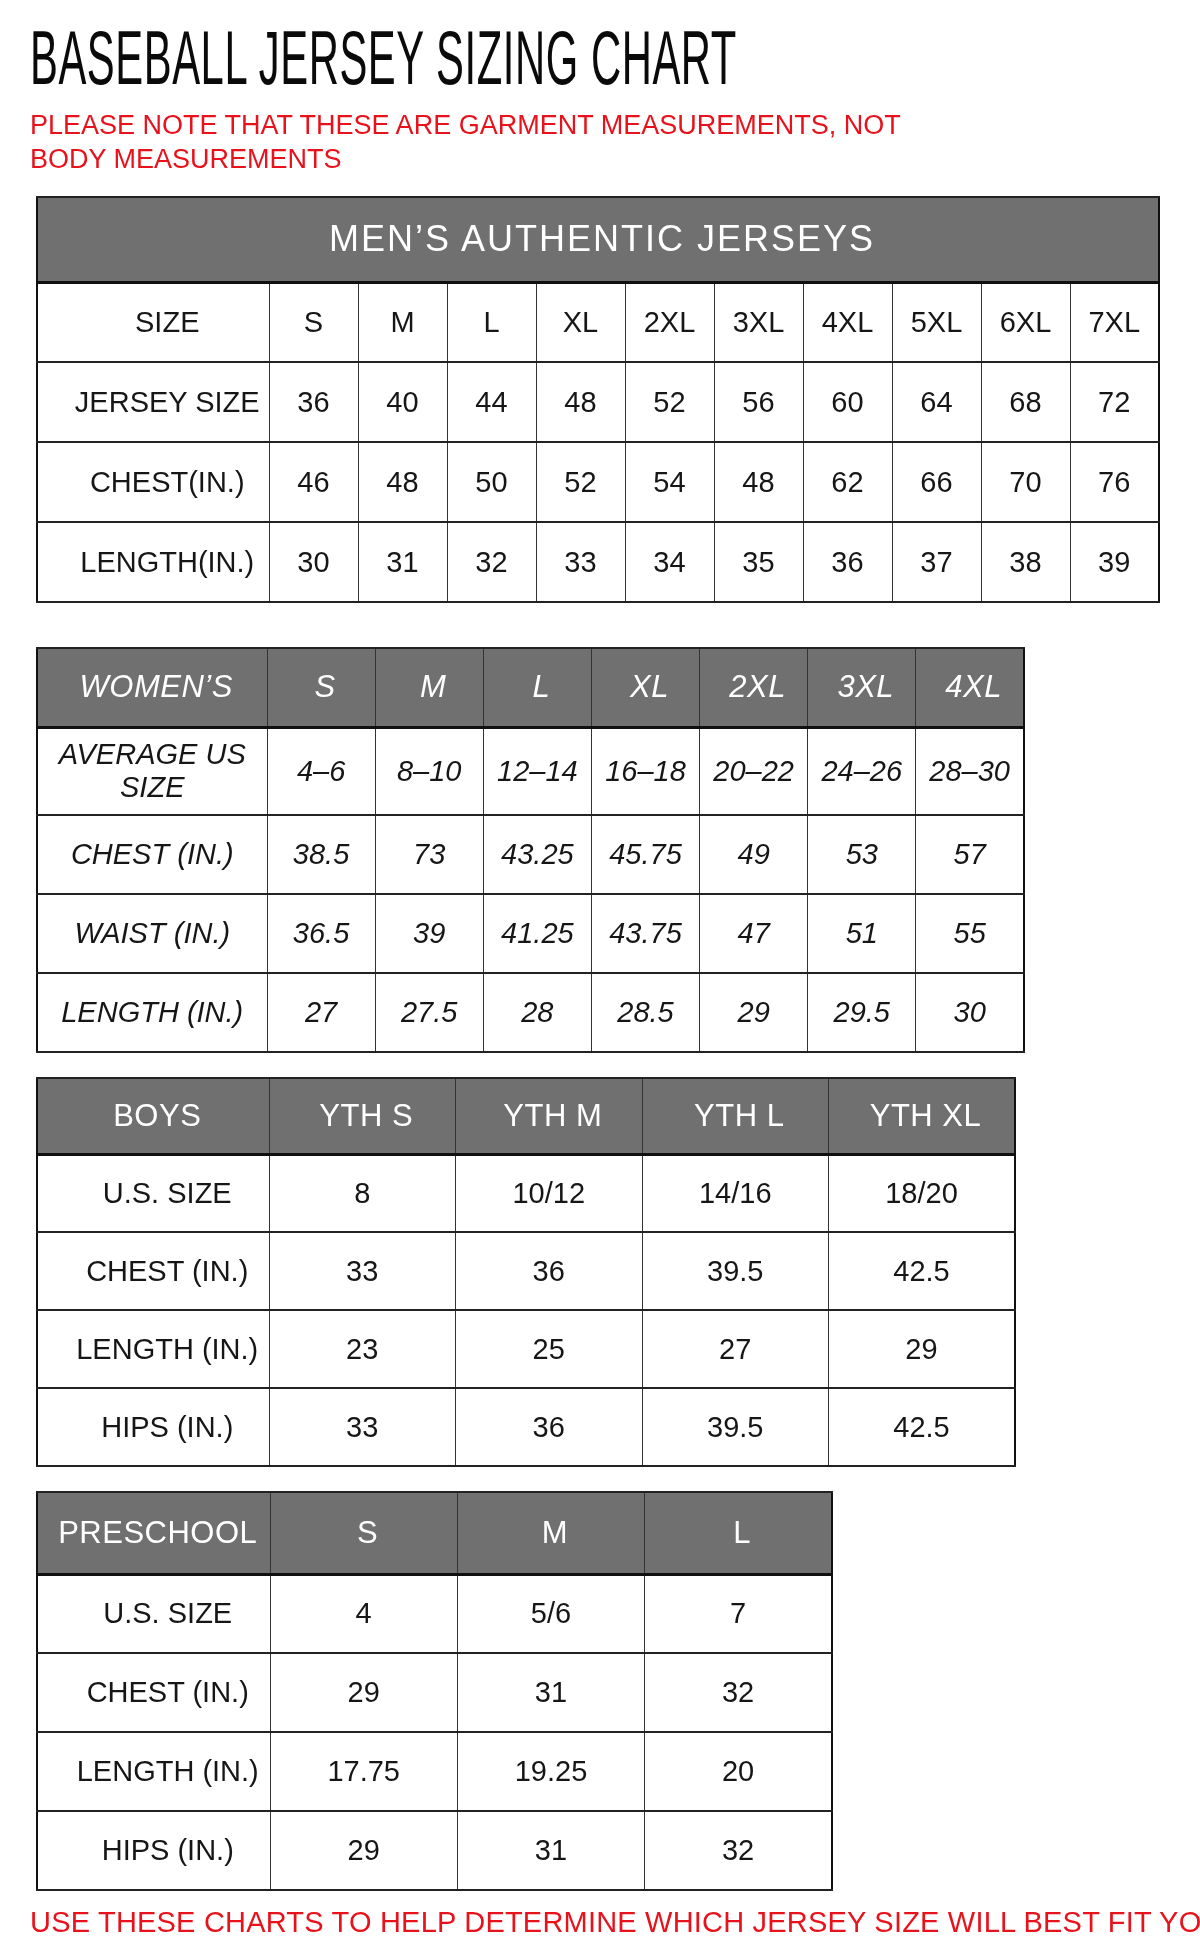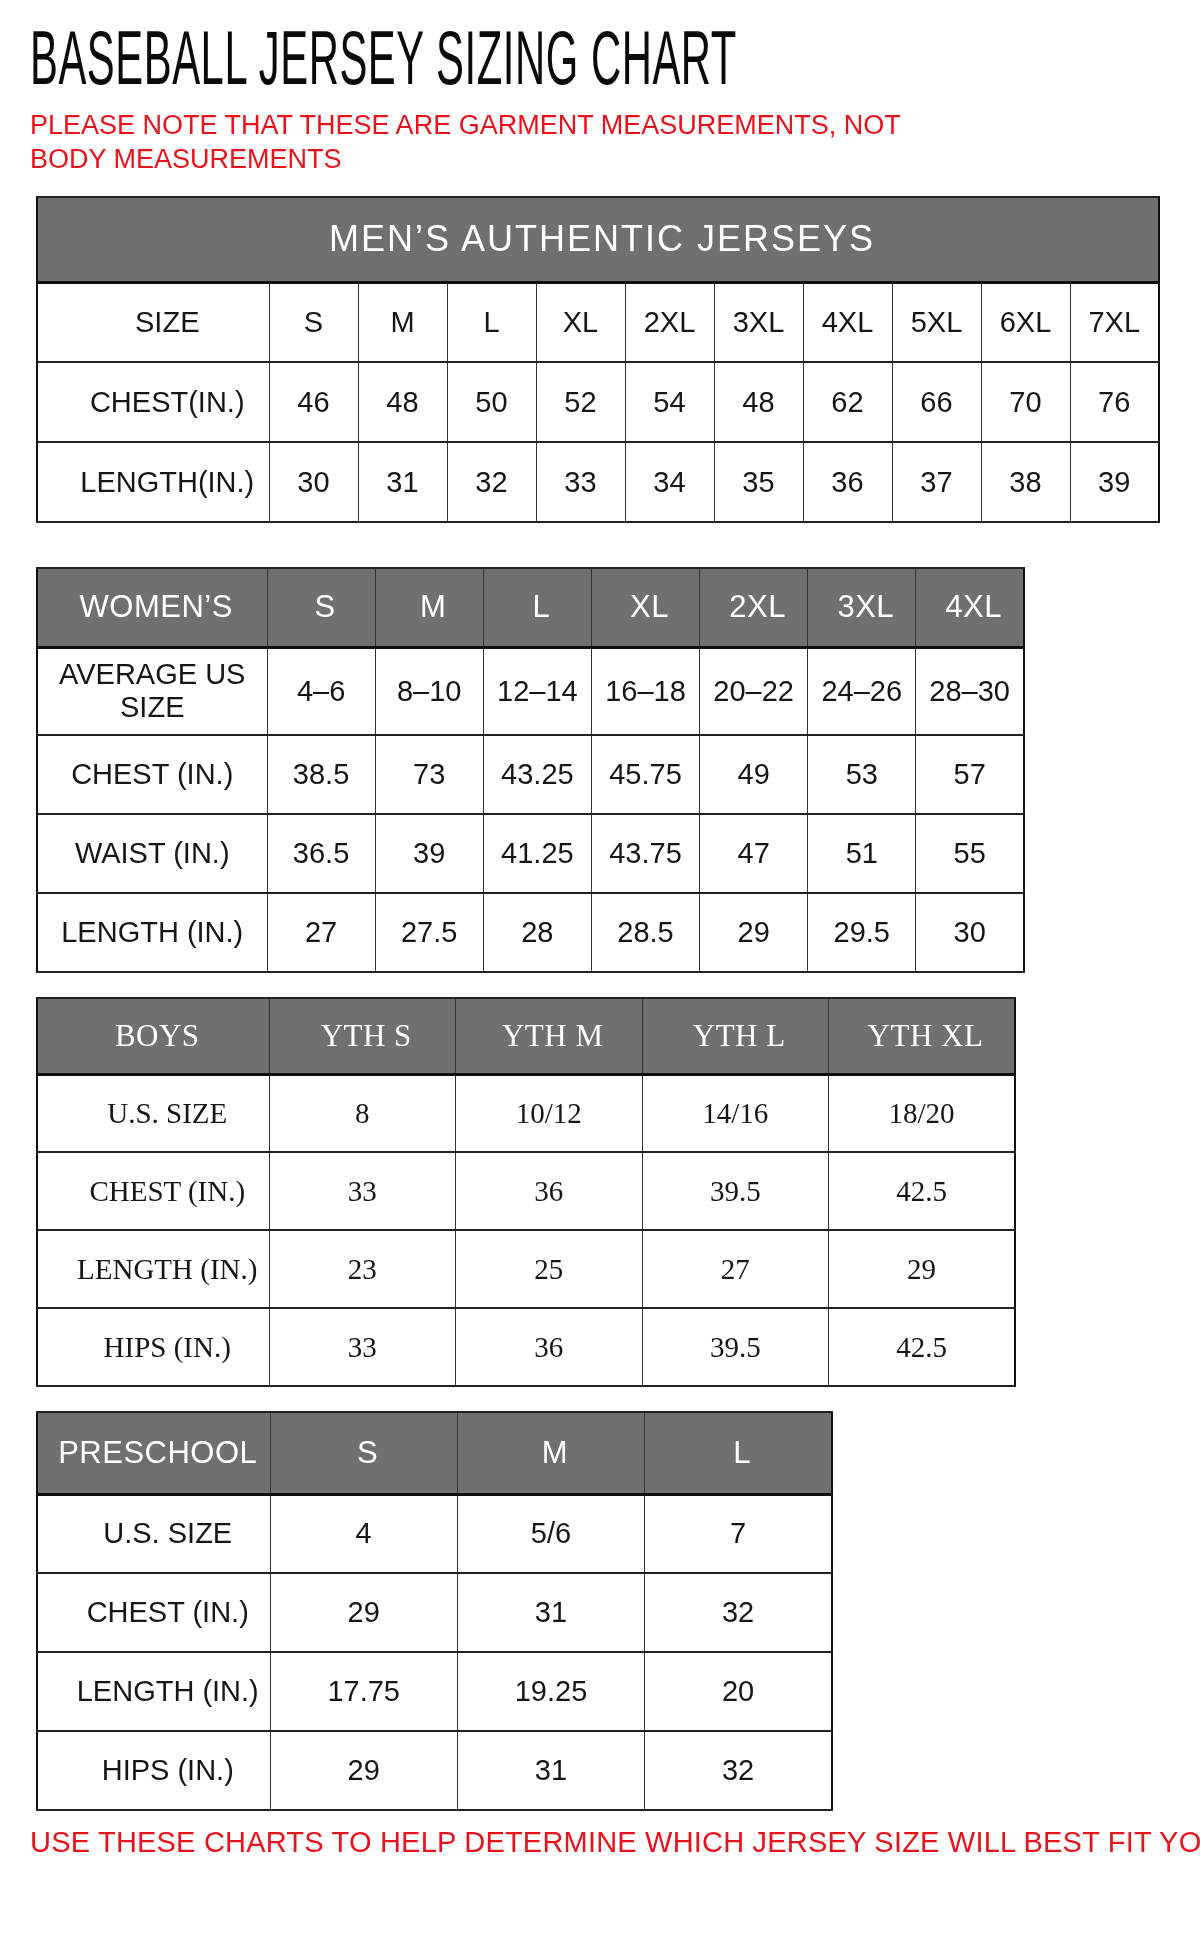--- a/index.html
+++ b/index.html
@@ -53,27 +53,27 @@
   }
   table.tbl td { font-size:29px; color:#161616; }
   td.lbl { font-size:29px;padding-left:28px; }
   th.banner { font-size:36px; letter-spacing:2px; }
   th.corner, th.sz { font-size:31px; letter-spacing:0.5px; }
   
   table.mens { width:1124px; margin-top:20px; }
   table.mens thead tr { height:85px; }
   table.mens tbody tr { height:80px; }
   
-  table.womens { width:989px; margin-top:44px; }
+  table.womens { width:989px; margin-top:44px;font-style:italic; }
   table.womens thead tr { height:79px; }
   table.womens tbody tr { height:79px; }
   table.womens tbody tr.tall { height:88px; }
   table.womens td.lbl { line-height:33px; padding:0 18px; }
   
-  table.boys { width:980px; margin-top:24px;font-family:Liberation Serif, serif; }
+  table.boys { width:980px; margin-top:24px; }
   table.boys thead tr { height:76px; }
   table.boys tbody tr { height:78px; }
   
   table.pre { width:797px; margin-top:24px; }
   table.pre thead tr { height:82px; }
   table.pre tbody tr { height:79px; }
 </style>
 </head>
 <body>
 
@@ -108,20 +108,33 @@
       <td>L</td>
       <td>XL</td>
       <td>2XL</td>
       <td>3XL</td>
       <td>4XL</td>
       <td>5XL</td>
       <td>6XL</td>
       <td>7XL</td>
     </tr>
     <tr>
+      <td class="lbl">JERSEY SIZE</td>
+      <td>36</td>
+      <td>40</td>
+      <td>44</td>
+      <td>48</td>
+      <td>52</td>
+      <td>56</td>
+      <td>60</td>
+      <td>64</td>
+      <td>68</td>
+      <td>72</td>
+    </tr>
+    <tr>
       <td class="lbl">CHEST(IN.)</td>
       <td>46</td>
       <td>48</td>
       <td>50</td>
       <td>52</td>
       <td>54</td>
       <td>48</td>
       <td>62</td>
       <td>66</td>
       <td>70</td>

